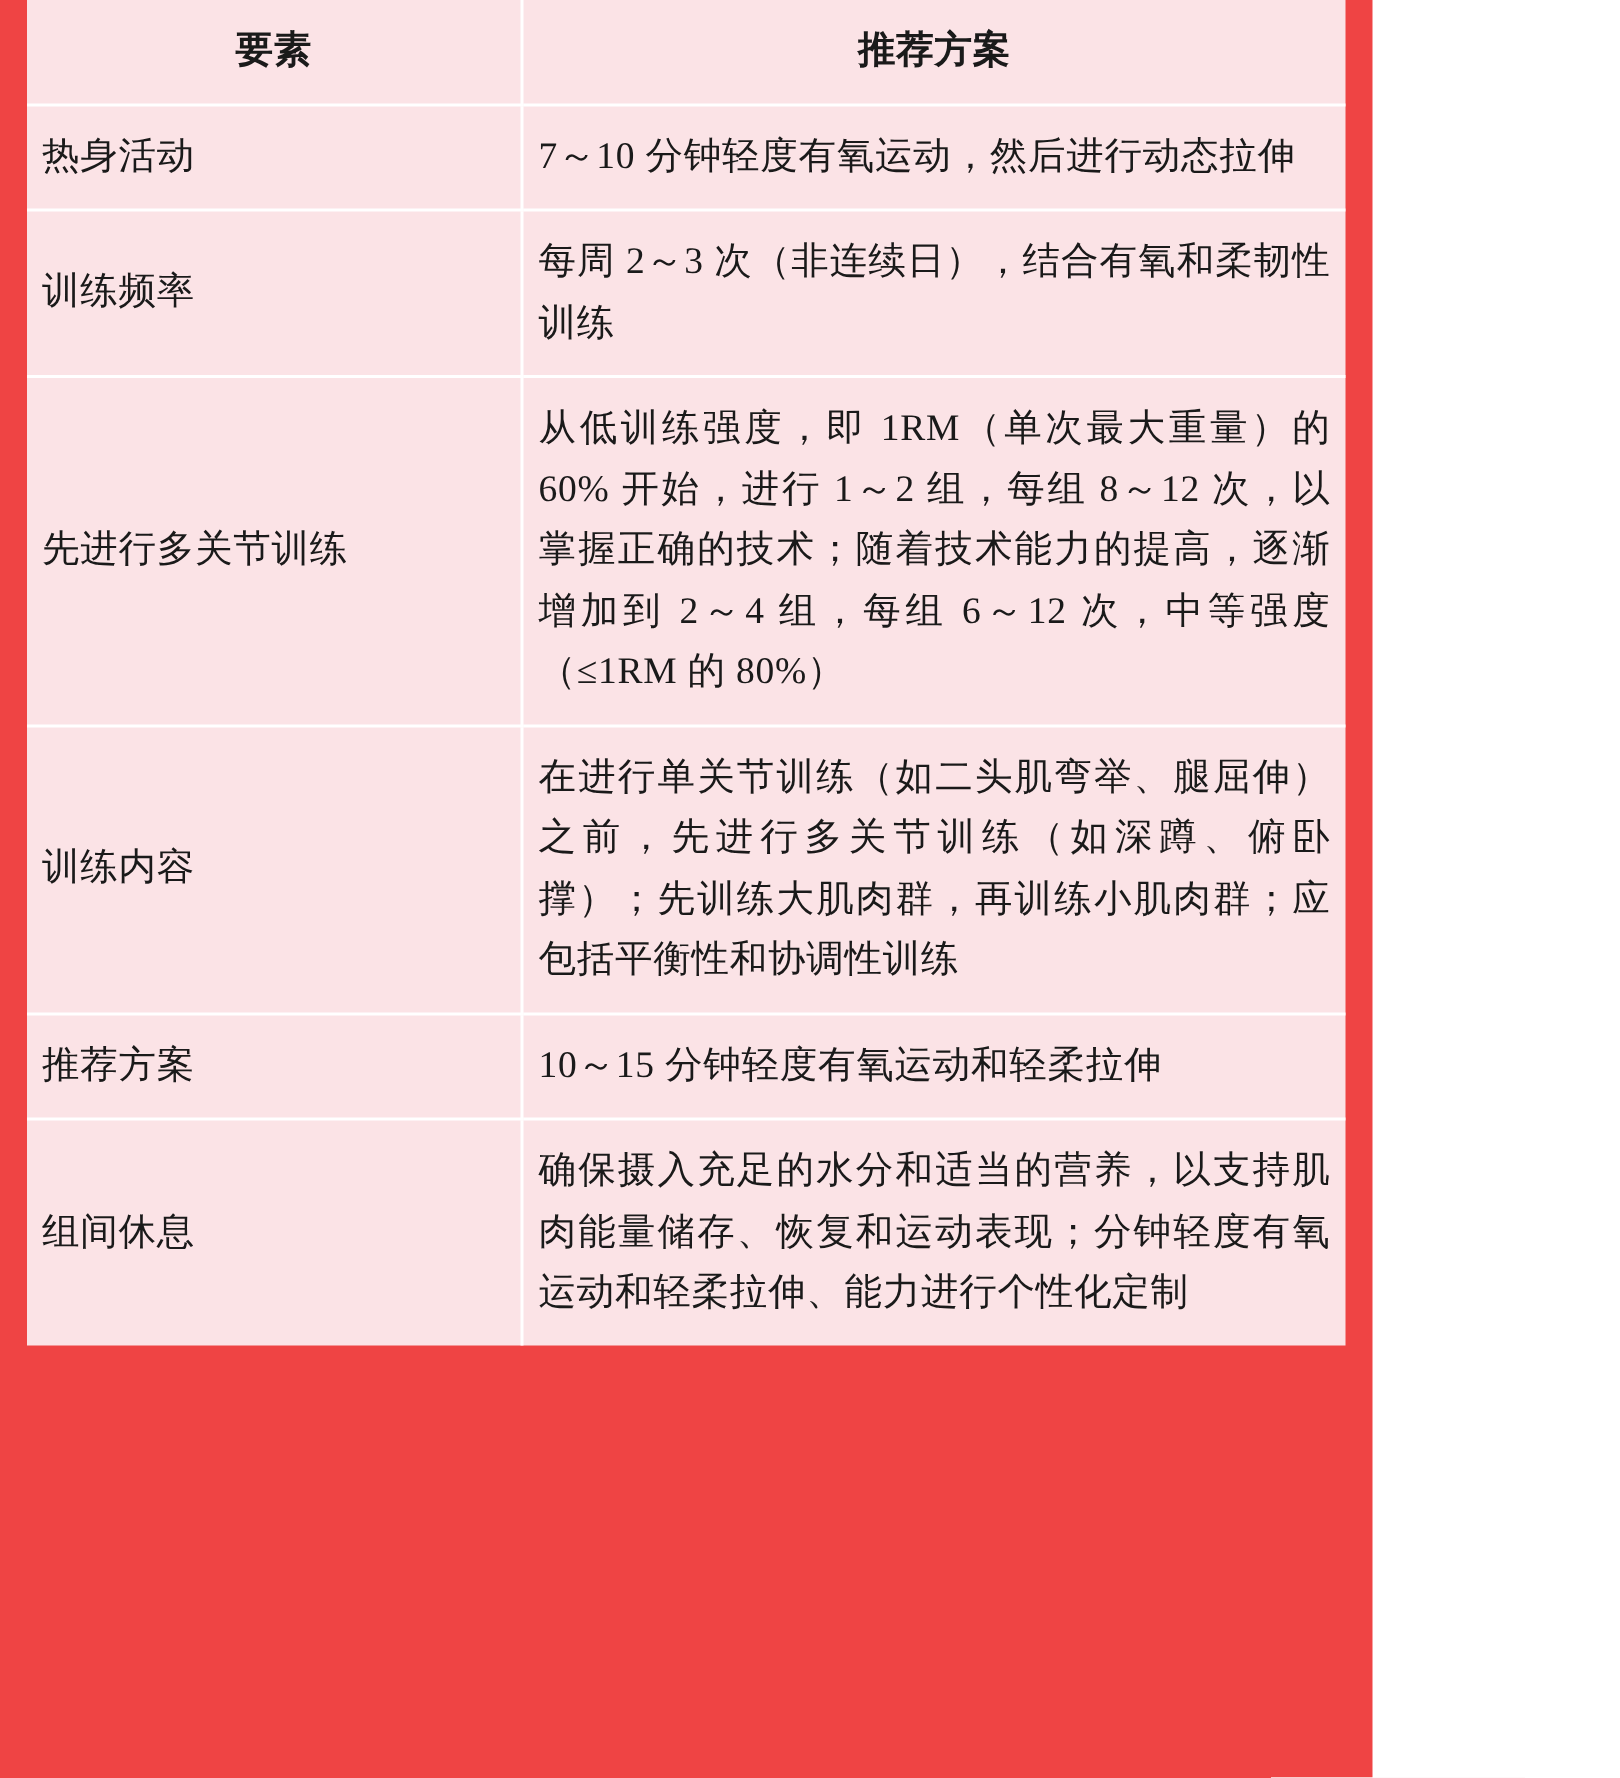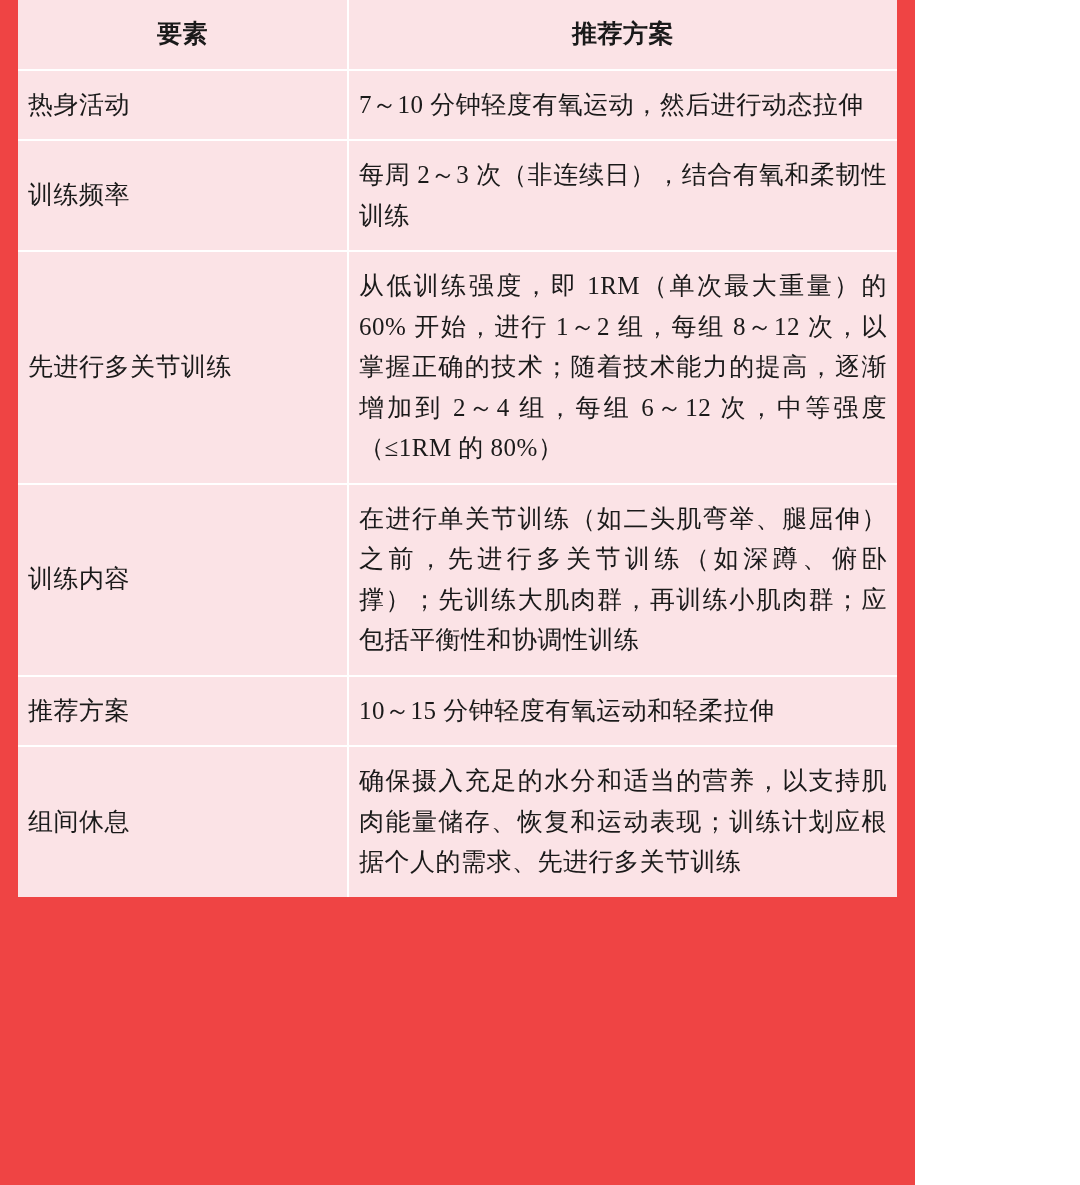--- a/index.html
+++ b/index.html
@@ -101,17 +101,17 @@
       <tr>
         <td class="elem-cell col-divider">训练内容</td>
         <td class="plan-cell">在进行单关节训练（如二头肌弯举、腿屈伸）之前，先进行多关节训练（如深蹲、俯卧撑）；先训练大肌肉群，再训练小肌肉群；应包括平衡性和协调性训练</td>
       </tr>
       <tr>
         <td class="elem-cell col-divider">推荐方案</td>
         <td class="plan-cell">10～15 分钟轻度有氧运动和轻柔拉伸</td>
       </tr>
       <tr>
         <td class="elem-cell col-divider">组间休息</td>
-        <td class="plan-cell">确保摄入充足的水分和适当的营养，以支持肌肉能量储存、恢复和运动表现；训练计划应根据个人的需求、先进行多关节训练</td>
+        <td class="plan-cell">确保摄入充足的水分和适当的营养，以支持肌肉能量储存、恢复和运动表现；分钟轻度有氧运动和轻柔拉伸、能力进行个性化定制</td>
       </tr>
     </tbody>
   </table>
 </div>
 
 </body></html>

